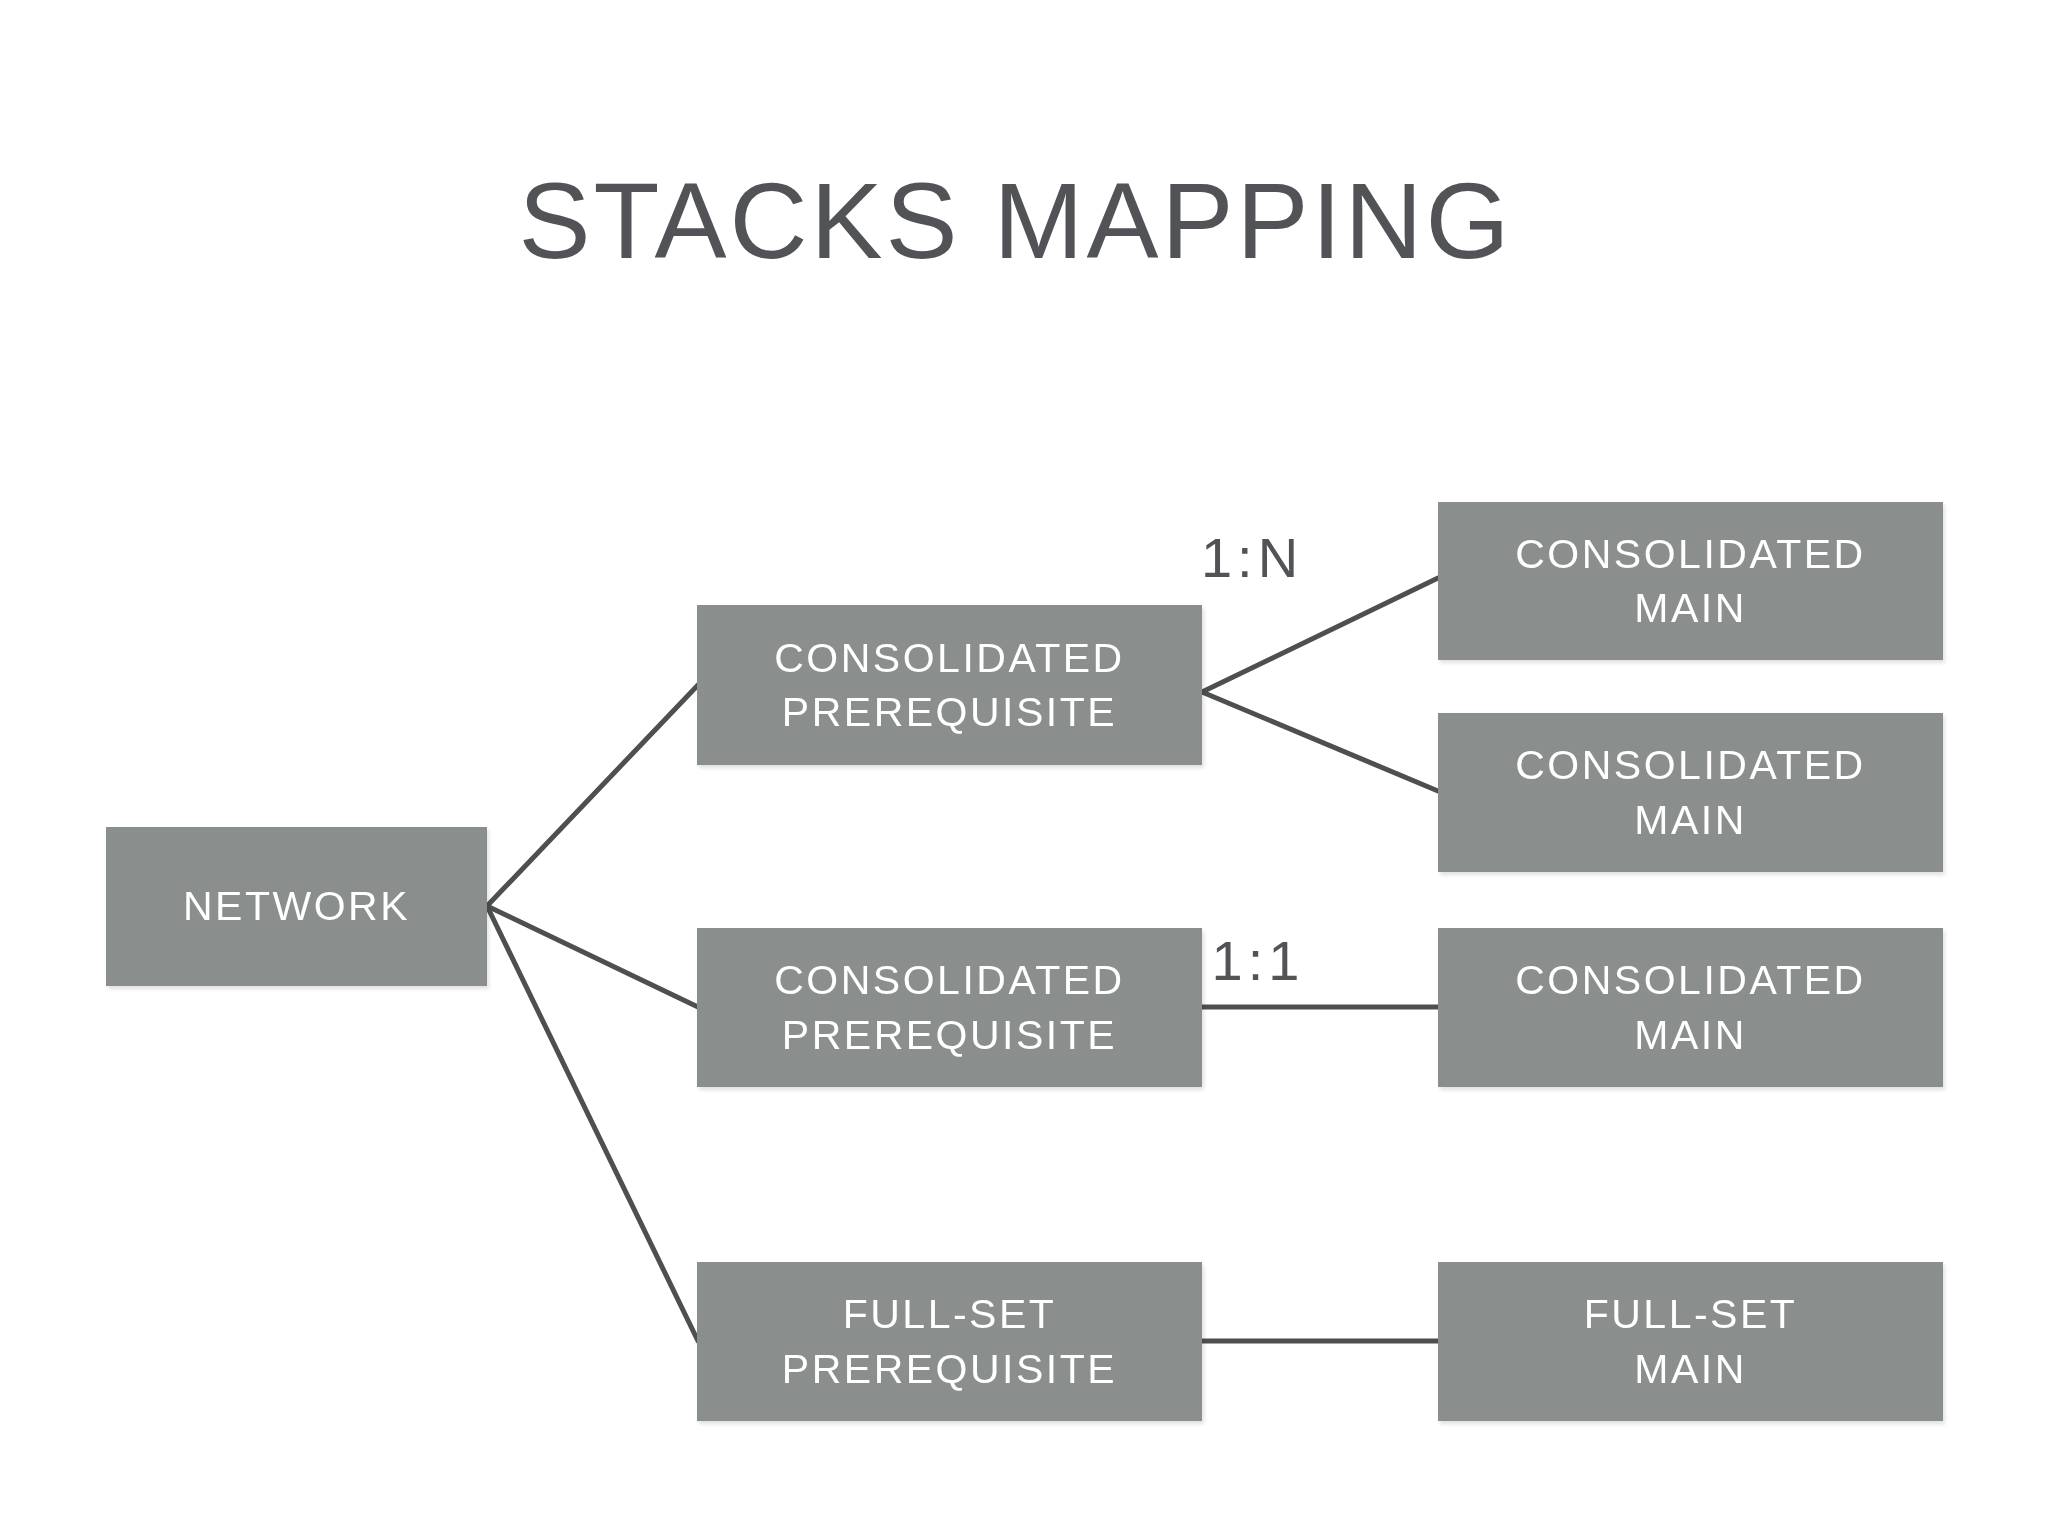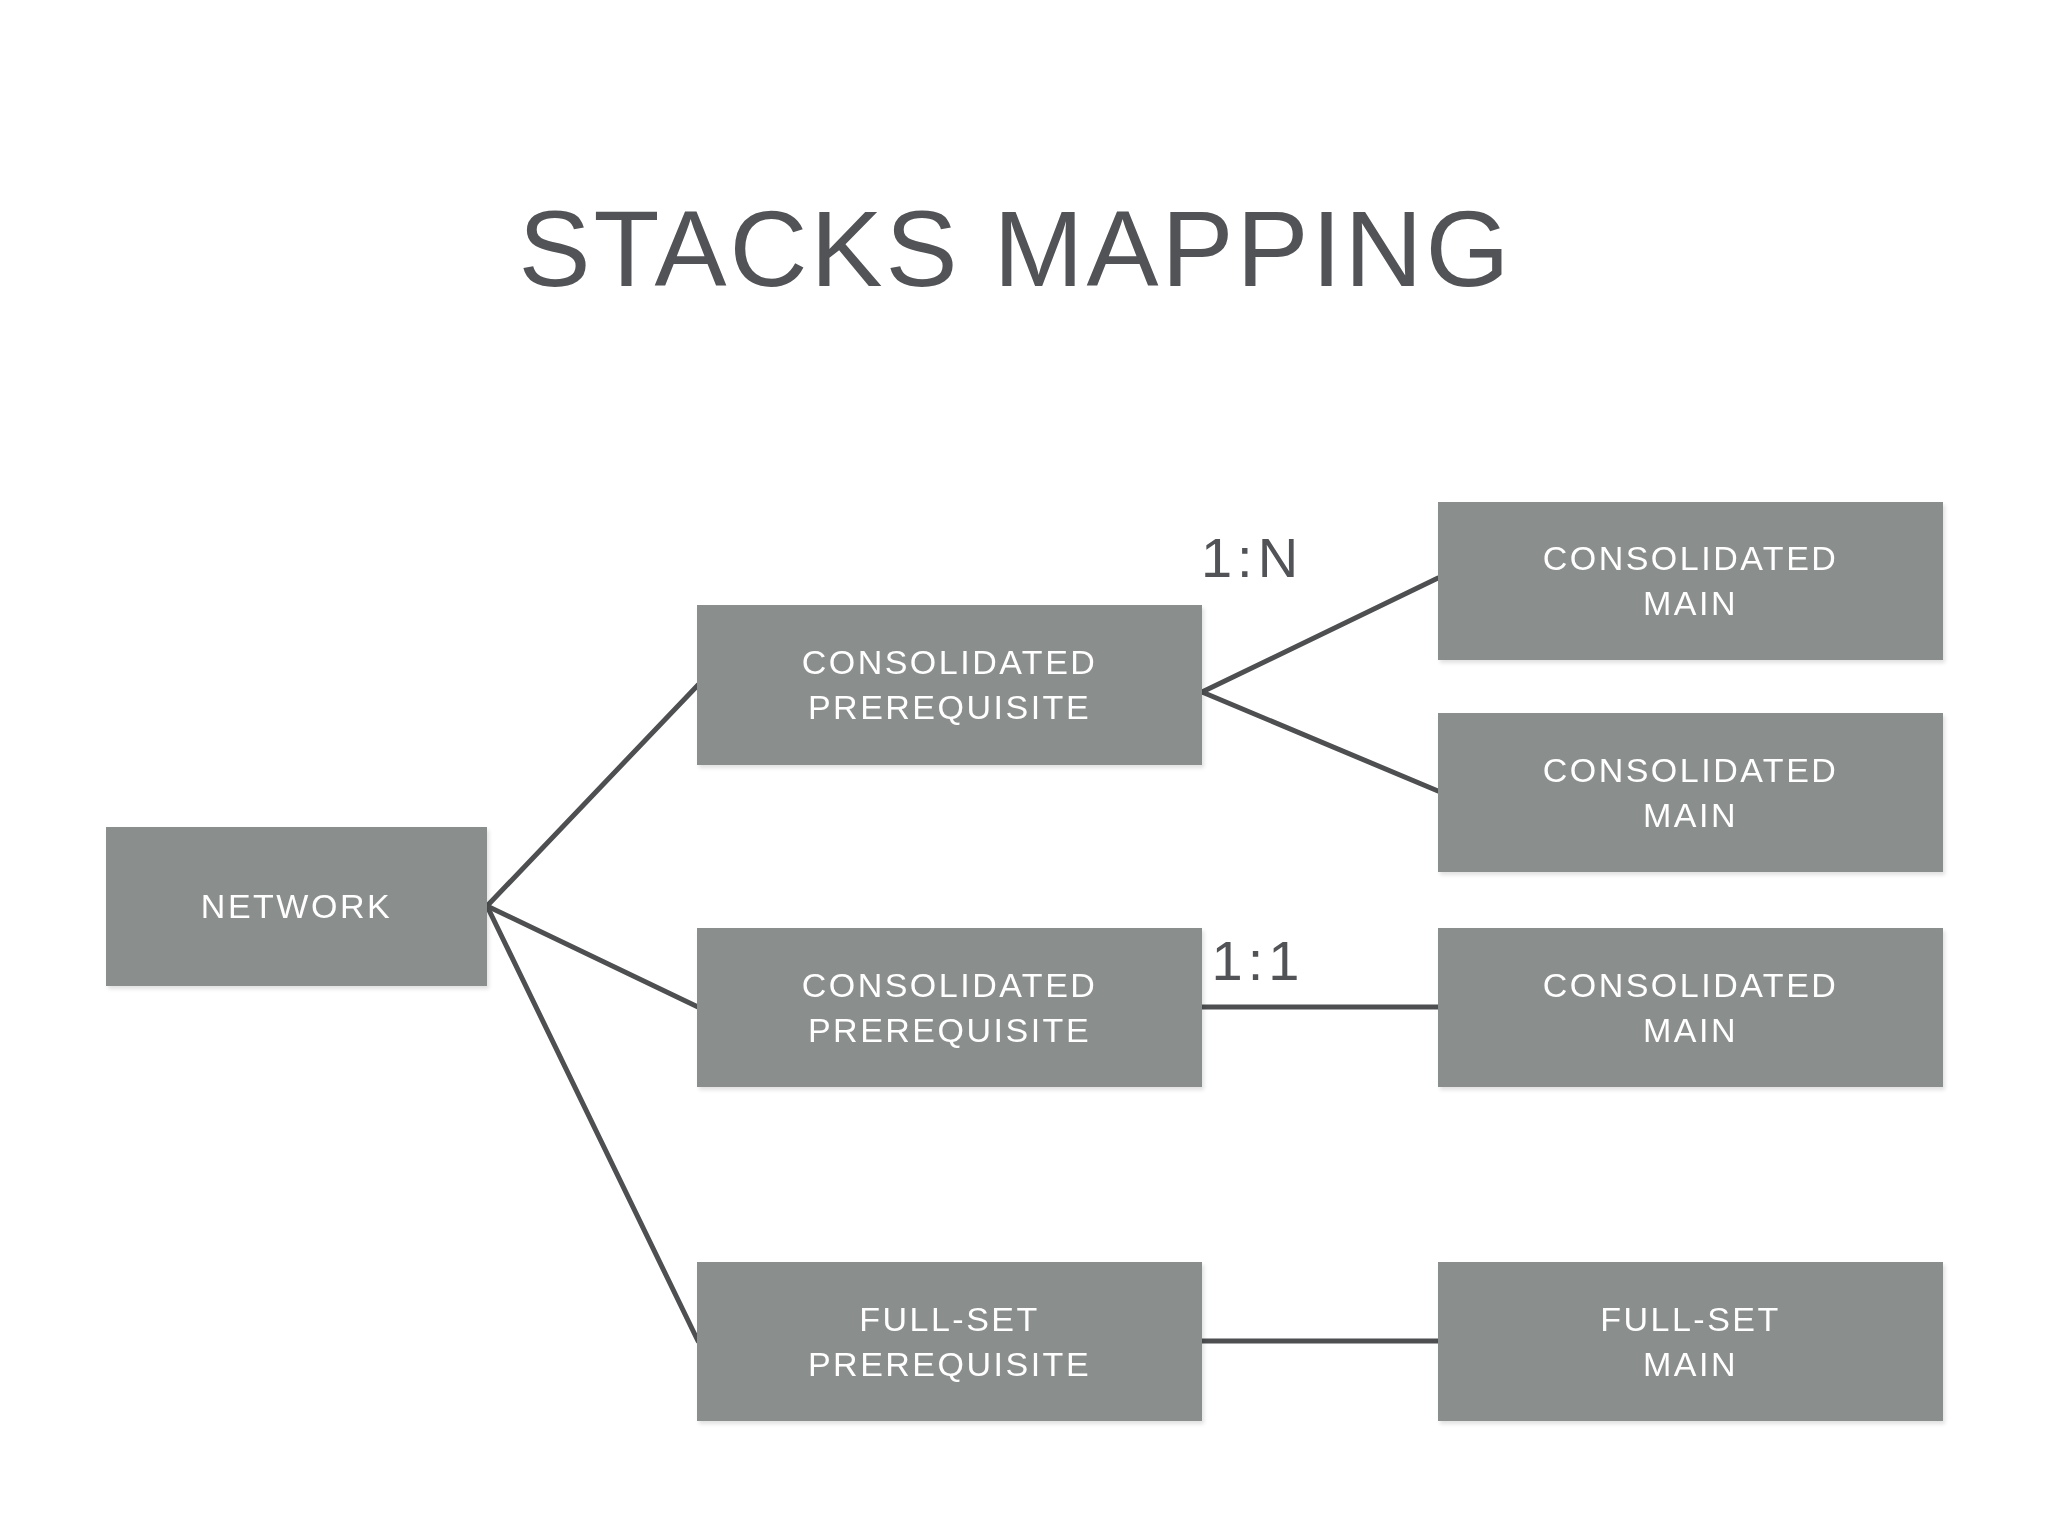--- a/index.html
+++ b/index.html
@@ -19,21 +19,20 @@
     position: absolute;
     left: 0;
     right: 17px;
     top: 158px;
     text-align: center;
     font-size: 108px;
     font-weight: 300;
     letter-spacing: 3px;
     color: #515356;
     white-space: nowrap;
-    margin-top: 28px;
   }
   svg.connectors {
     position: absolute;
     left: 0;
     top: 0;
     width: 2048px;
     height: 1536px;
   }
   svg.connectors line {
     stroke: #4d4f50;
@@ -41,21 +40,21 @@
     stroke-linecap: round;
   }
   .node {
     position: absolute;
     background: #8a8e8c;
     color: #ffffff;
     display: flex;
     align-items: center;
     justify-content: center;
     text-align: center;
-    font-size: 34px;
+    font-size: 41px;
     font-weight: 400;
     letter-spacing: 2.5px;
     line-height: 1.32;
     white-space: pre-line;
     box-shadow: 2px 3px 4px rgba(0,0,0,0.12);
   }
   .node.network        { left: 106px;  top: 827px;  width: 381px; height: 159px; }
   .node.cp1            { left: 697px;  top: 605px;  width: 505px; height: 160px; }
   .node.cp2            { left: 697px;  top: 928px;  width: 505px; height: 159px; }
   .node.fsp            { left: 697px;  top: 1262px; width: 505px; height: 159px; }

